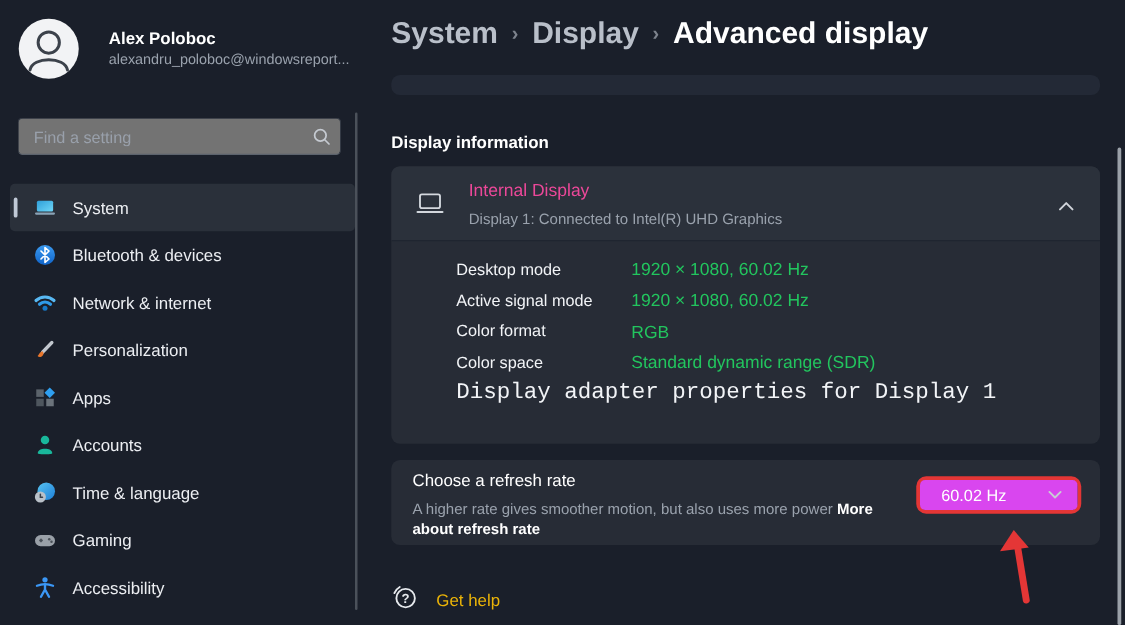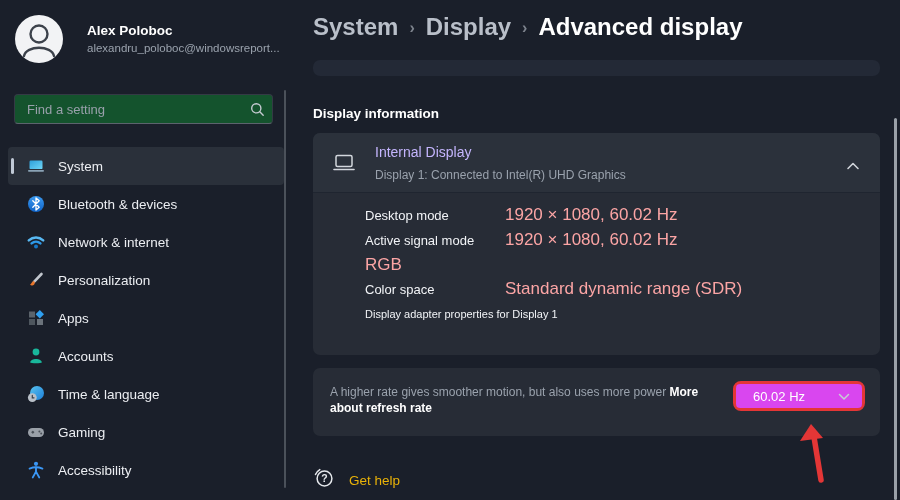--- a/index.html
+++ b/index.html
@@ -7,21 +7,21 @@
   body { font-family: "Liberation Sans", "DejaVu Sans", sans-serif; color: #fff; }
   .screen { position: absolute; top: 0; left: 0; width: 900px; height: 500px; background: #1a1f2a; }
 
   
   .sidebar { position: absolute; left: 0; top: 0; width: 300px; height: 500px; }
   .profile { position: absolute; left: 15px; top: 15px; width: 270px; height: 50px; cursor: default; }
   .avatar { position: absolute; left: 0; top: 0; width: 48px; height: 48px; border-radius: 50%; background: #f2f3f5; overflow: hidden; }
   .profile-name { position: absolute; left: 72px; top: 8px; font-size: 13.5px; font-weight: 700; color: #ffffff; }
   .profile-email { position: absolute; left: 72px; top: 27px; font-size: 11.5px; color: #9aa2ad; width: 200px; white-space: nowrap; overflow: hidden; }
 
-  .search-box { position: absolute; left: 14px; top: 94px; width: 259px; height: 30px; background: #14532d; border: 1px solid #343a45; border-bottom-color: #5c636d; border-radius: 4px; display: flex; align-items: center; }
+  .search-box { position: absolute; left: 14px; top: 94px; width: 259px; height: 30px; background: #737373; border: 1px solid #343a45; border-bottom-color: #5c636d; border-radius: 4px; display: flex; align-items: center; }
   .search-box input { flex: 1; background: transparent; border: none; outline: none; color: #dfe3e8; font-size: 13px; padding: 0 8px 0 12px; font-family: inherit; }
   .search-box input::placeholder { color: #99a0ab; }
   .search-icon-wrap { width: 30px; display: flex; justify-content: center; align-items: center; }
 
   .nav { position: absolute; left: 8px; top: 147px; width: 276px; }
   .nav-item { position: relative; height: 38px; display: flex; align-items: center; border-radius: 4px; cursor: pointer; }
   .nav-item.selected { background: #2a303a; }
   .nav-item.selected .pill { position: absolute; left: 2.5px; top: 11px; width: 3px; height: 16px; border-radius: 2px; background: #c0c9d6; }
   .nav-icon { width: 20px; height: 20px; margin-left: 18px; display: flex; align-items: center; justify-content: center; }
   .nav-label { margin-left: 12px; font-size: 13.5px; color: #eceef2; }
@@ -37,29 +37,29 @@
   .crumb.current { color: #ffffff; font-weight: 700; cursor: default; }
 
   .partial-card { position: absolute; left: 13px; top: 60px; width: 567px; height: 16px; background: #232936; border-radius: 7px; }
 
   .section-title { position: absolute; left: 13px; top: 106px; font-size: 13.5px; font-weight: 700; color: #ffffff; }
 
   .display-card { position: absolute; left: 13px; top: 133px; width: 567px; height: 222px; background: #272c36; border-radius: 7px; overflow: hidden; }
   .card-header { position: relative; height: 60px; background: #2b313b; display: flex; align-items: center; cursor: pointer; border-bottom: 1px solid #1f2530; }
   .card-header-icon { margin-left: 19px; width: 24px; height: 24px; }
   .card-header-text { margin-left: 19px; }
-  .card-title { font-size: 14px; color: #c4b5fd; }
+  .card-title { font-size: 14px; color: #ec4899; }
   .card-subtitle { font-size: 12px; color: #9aa2ad; margin-top: 8px; }
   .expander-chevron { position: absolute; right: 20px; top: 24px; cursor: pointer; }
 
   .card-body { padding: 10px 0 0 52px; }
   .info-row { height: 24.7px; display: flex; align-items: center; }
   .info-label { width: 140px; font-size: 13px; color: #f2f4f7; }
-  .info-value { font-size: 17px; color: #fca5a5; }
-  .adapter-link { height: 24.7px; display: flex; align-items: center; font-size: 11px; color: #f2f4f7; cursor: pointer; }
+  .info-value { font-size: 14px; color: #22c55e; }
+  .adapter-link { height: 24.7px; display: flex; align-items: center; font-size: 18px; color: #f2f4f7; cursor: pointer; font-family: Liberation Mono, monospace; }
 
   .refresh-card { position: absolute; left: 13px; top: 368px; width: 567px; height: 68px; background: #272c36; border-radius: 7px; padding: 9px 0 0 17px; }
   .refresh-title { font-size: 13.5px; color: #ffffff; }
   .refresh-desc { margin-top: 8px; width: 392px; font-size: 12px; line-height: 15.5px; color: #9aa2ad; }
   .refresh-link { color: #ffffff; font-weight: 700; cursor: pointer; }
 
   .dropdown-annotation { position: absolute; left: 433px; top: 381px; width: 132px; height: 30px; border: 3px solid #e43636; border-radius: 8px; }
   .refresh-dropdown { width: 100%; height: 100%; background: #d946ef; border-radius: 4px; display: flex; align-items: center; justify-content: space-between; padding: 0 12px 0 17px; cursor: pointer; }
   .dropdown-value { font-size: 13px; color: #ffffff; }
 
@@ -258,31 +258,33 @@
       <div class="card-body">
         <div class="info-row">
           <span class="info-label">Desktop mode</span>
           <span class="info-value">1920 × 1080, 60.02 Hz</span>
         </div>
         <div class="info-row">
           <span class="info-label">Active signal mode</span>
           <span class="info-value">1920 × 1080, 60.02 Hz</span>
         </div>
         <div class="info-row">
+          <span class="info-label">Color format</span>
           <span class="info-value">RGB</span>
         </div>
         <div class="info-row">
           <span class="info-label">Color space</span>
           <span class="info-value">Standard dynamic range (SDR)</span>
         </div>
         <div class="adapter-link">Display adapter properties for Display 1</div>
       </div>
     </div>
 
     <div class="refresh-card">
+      <div class="refresh-title">Choose a refresh rate</div>
       <div class="refresh-desc">
         <span>A higher rate gives smoother motion, but also uses more power</span>
         <span class="refresh-link">More about refresh rate</span>
       </div>
     </div>
 
     <div class="dropdown-annotation">
       <div class="refresh-dropdown">
         <span class="dropdown-value">60.02 Hz</span>
         <span>

